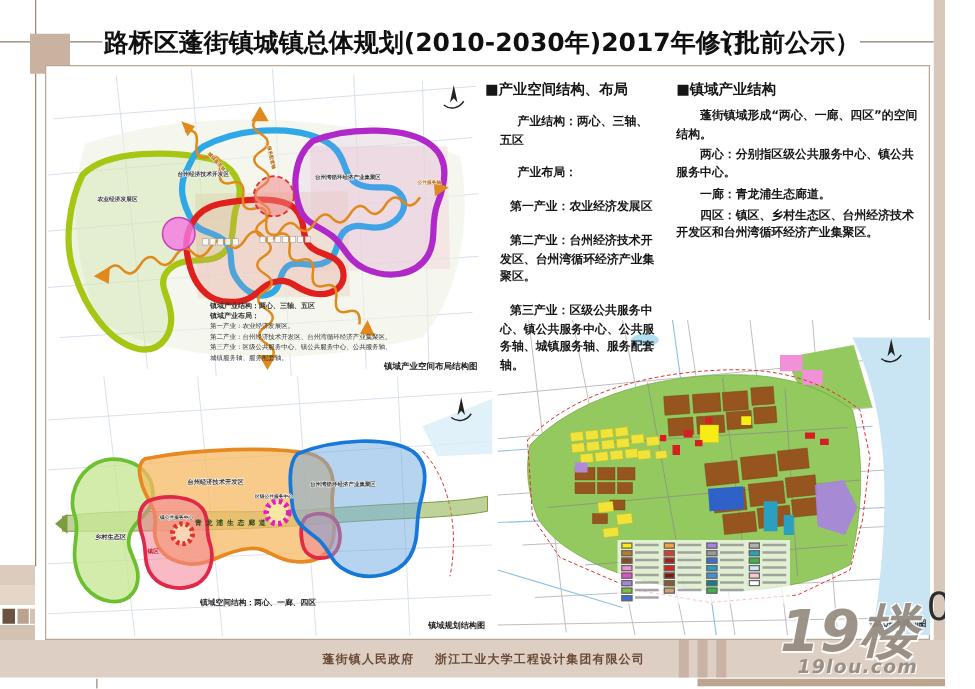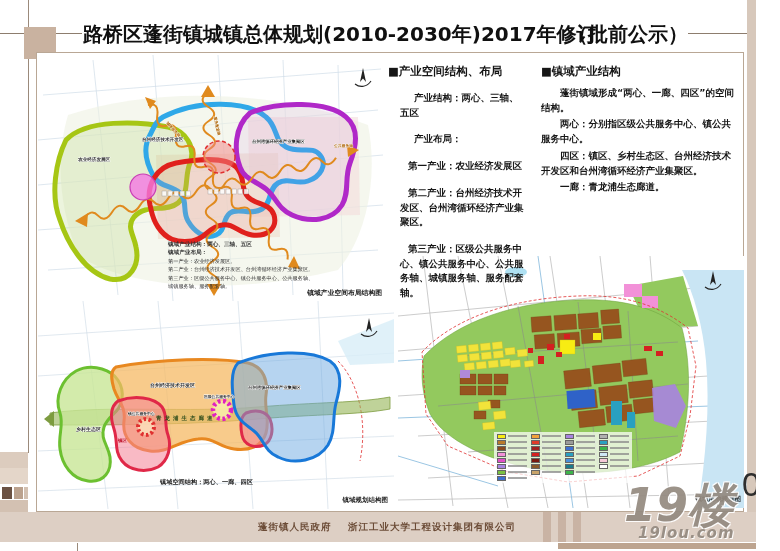--- a/index.html
+++ b/index.html
@@ -434,22 +434,22 @@
     <div class="ln ind-a">产业布局：</div>
     <div class="ln ind-b">第一产业：农业经济发展区</div>
     <div class="ln ind-b">第二产业：台州经济技术开发区、台州湾循环经济产业集聚区。</div>
     <div class="ln ind-b">第三产业：区级公共服务中心、镇公共服务中心、公共服务轴、城镇服务轴、服务配套轴。</div>
   </div>
 
   <div class="sec sec2" style="left:541px;top:64px;width:198px;">
     <div class="h">■镇域产业结构</div>
     <p>蓬街镇域形成“两心、一廊、四区”的空间结构。</p>
     <p>两心：分别指区级公共服务中心、镇公共服务中心。</p>
+    <p>一廊：青龙浦生态廊道。</p>
     <p>四区：镇区、乡村生态区、台州经济技术开发区和台州湾循环经济产业集聚区。</p>
-    <p>一廊：青龙浦生态廊道。</p>
   </div>
 
   <div class="abs" style="left:0;top:452px;width:28px;height:16px;background:#dcccbe;"></div>
   <div class="abs" style="left:0;top:468px;width:28px;height:16px;background:#e4d6c9;"></div>
   <div class="abs" style="left:2px;top:487px;width:10px;height:12px;background:#6b5243;"></div>
   <div class="abs" style="left:14px;top:487px;width:9px;height:12px;background:#bba28e;"></div>
   <div class="abs" style="left:24px;top:487px;width:4px;height:12px;background:#d3c1b2;"></div>
   <div class="abs" style="left:0;top:500px;width:28px;height:12px;background:#d3c1b2;"></div>
 
   <div class="footer-strip"></div>

